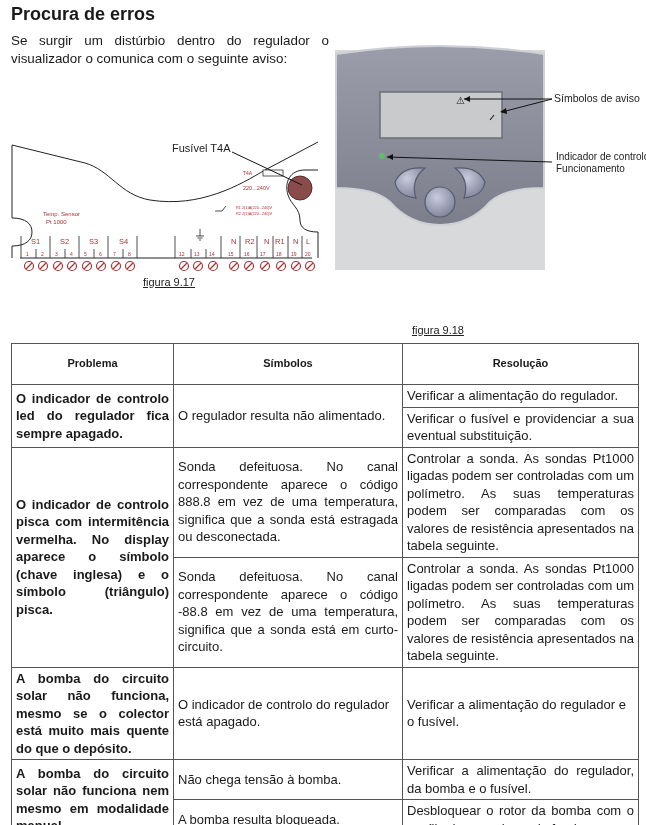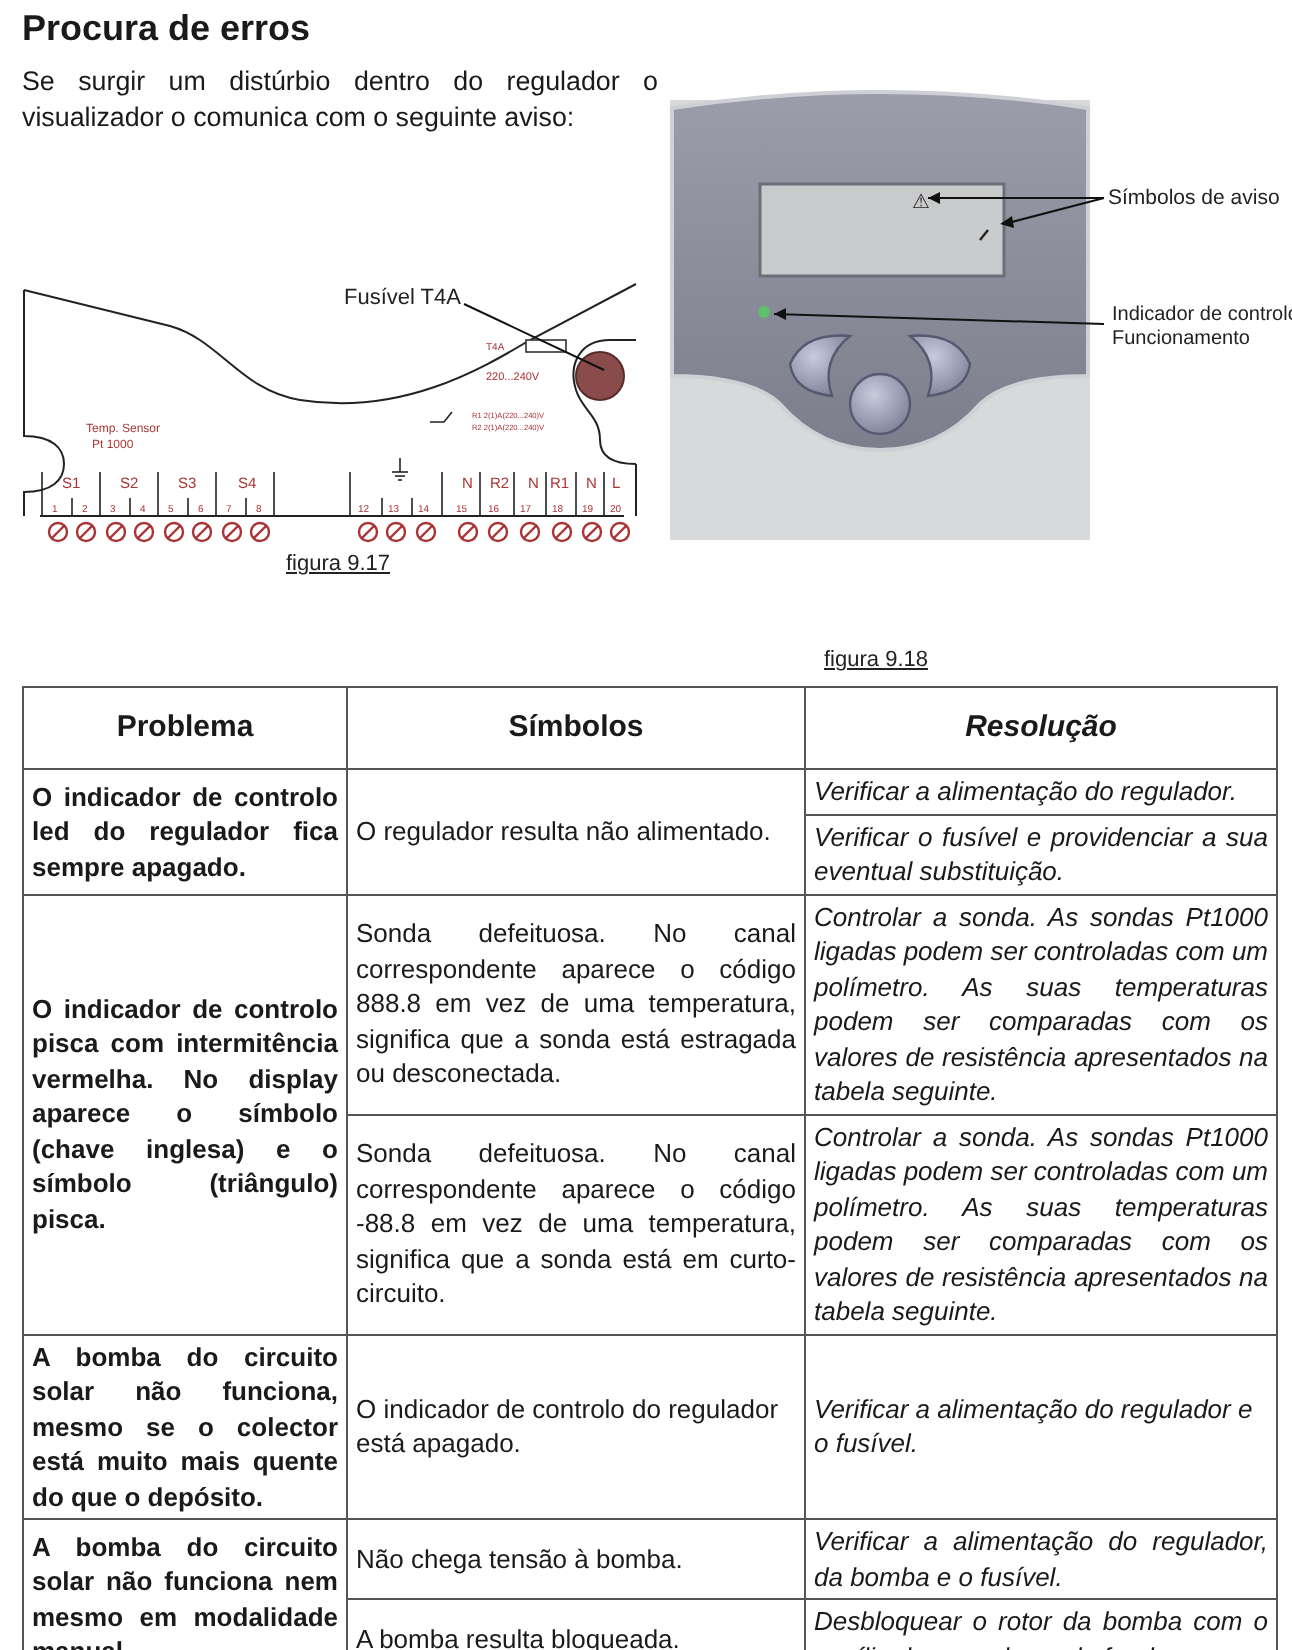--- a/index.html
+++ b/index.html
@@ -10,24 +10,24 @@
            line-height: 18px; text-align: justify; text-align-last: left; }
   .fig1 { position: absolute; left: 0; top: 130px; width: 330px; height: 165px; }
   .fig2 { position: absolute; left: 330px; top: 40px; width: 316px; height: 250px; }
   .fig-cap { position: absolute; font-size: 11px; color: #222; text-decoration: underline; }
   .svg-text { font-family: "Liberation Sans", sans-serif; }
 
   table.trouble { position: absolute; left: 11px; top: 343px; width: 628px;
                   border-collapse: collapse; font-size: 13px; line-height: 17.5px; }
   table.trouble td, table.trouble th { border: 1px solid #555; vertical-align: middle;
                   padding: 2px 4px; }
-  table.trouble th { height: 36px; font-weight: bold; font-size: 15px; text-align: center; }
+  table.trouble th { height: 36px; font-weight: bold; font-size: 11px; text-align: center; }
   .c1 { width: 153px; font-weight: bold; text-align: justify; }
   .c2 { width: 220px; text-align: justify; }
-  .c3 { text-align: justify; font-style: italic; }
+  .c3 { text-align: justify; }
 </style>
 </head>
 <body>
 
 <div class="title">Procura de erros</div>
 <div class="intro">Se surgir um distúrbio dentro do regulador o visualizador o comunica com o seguinte aviso:</div>
 
 <div class="fig1">
   <svg width="330" height="165" viewBox="0 130 330 165" xmlns="http://www.w3.org/2000/svg">
 

